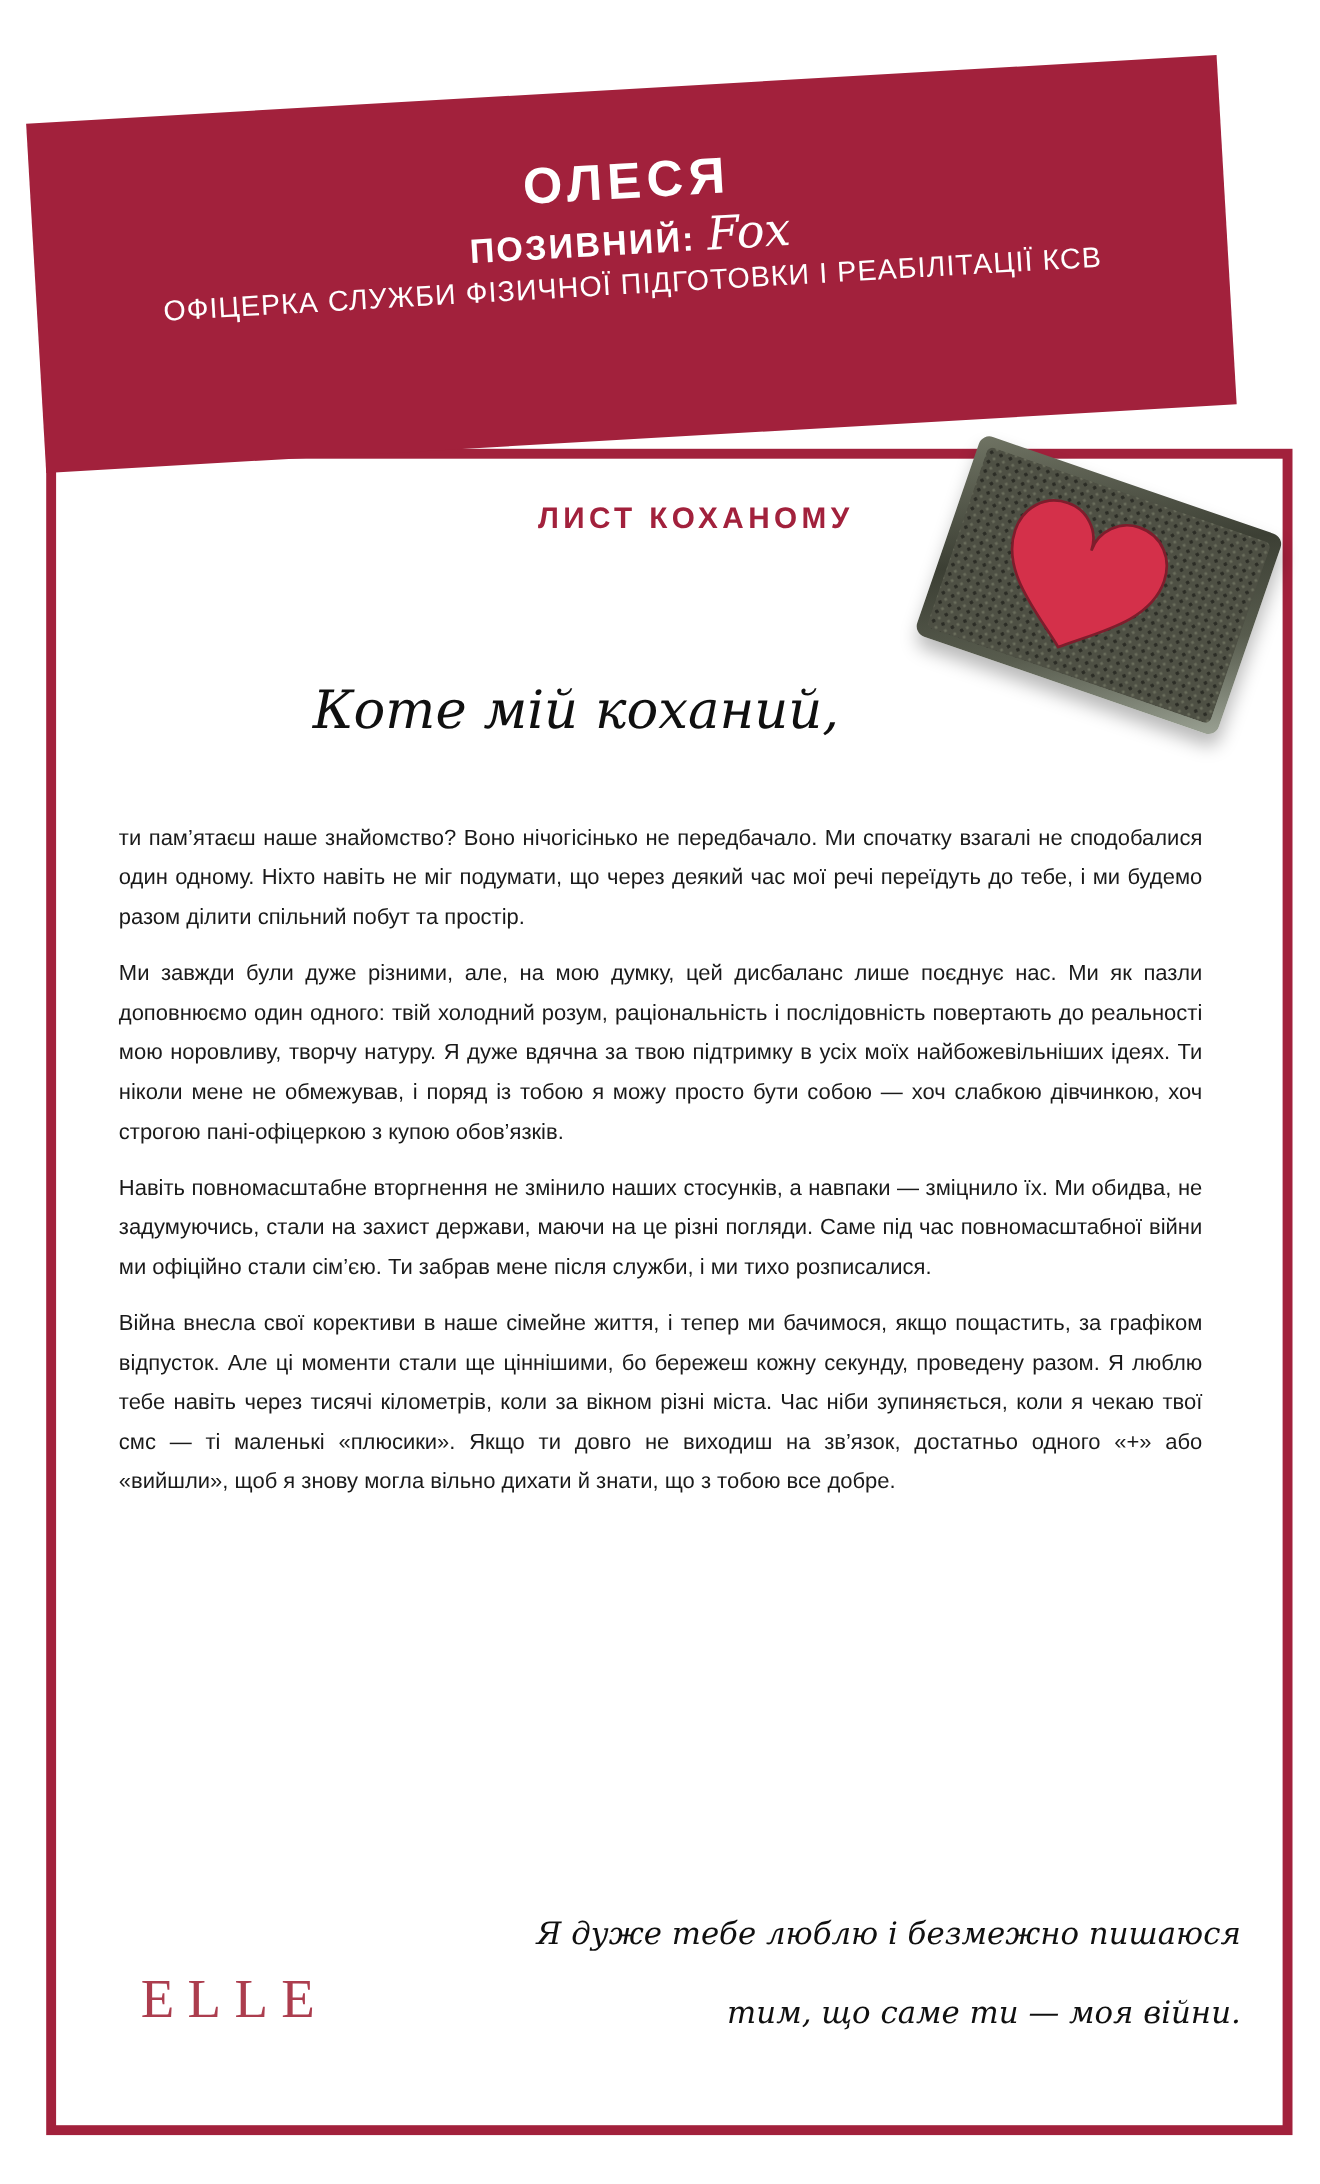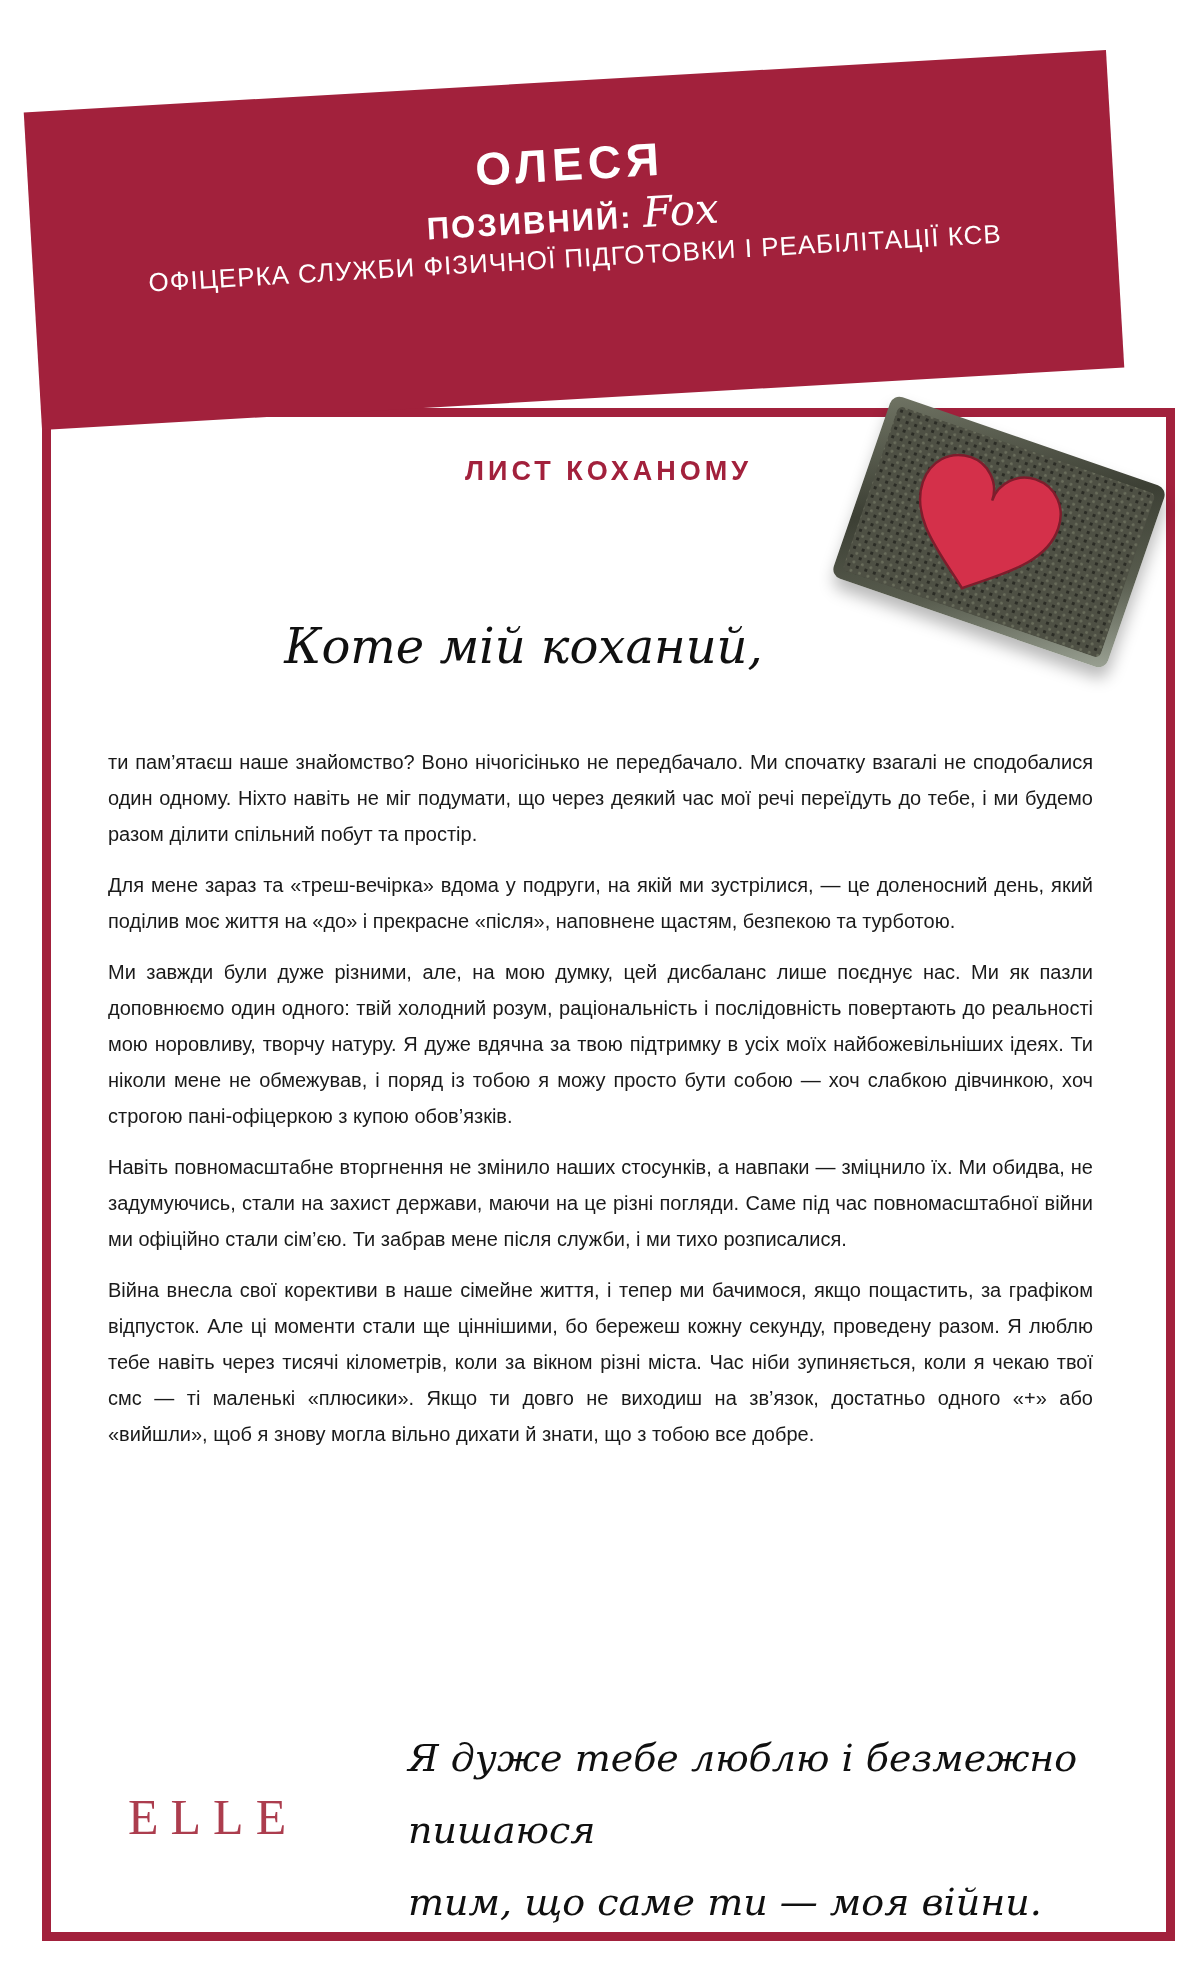--- a/index.html
+++ b/index.html
@@ -27,29 +27,29 @@
          box-shadow:4px 10px 16px rgba(0,0,0,0.28);}
   .patch-inner{width:100%;height:100%;border-radius:6px;background-color:#4e5044;
          background-image:radial-gradient(rgba(0,0,0,0.45) 22%, transparent 25%),
                           radial-gradient(rgba(140,145,122,0.45) 20%, transparent 24%);
          background-size:9px 9px,9px 9px;background-position:0 0,4px 5px;
          position:relative;}
   .patch-heart{position:absolute;left:13%;top:8%;width:62%;height:86%;}
 
   
   .letter-title{position:absolute;left:42px;top:456px;width:1133px;text-align:center;
-        color:#A2213C;font-size:27px;font-weight:700;letter-spacing:4px;z-index:2;}
+        color:#A2213C;font-size:27px;font-weight:700;letter-spacing:4px;z-index:2;padding-left:24px;}
   .script{font-family:"DejaVu Serif", serif;font-style:italic;color:#101010;}
   .greeting{position:absolute;left:42px;top:618px;width:1133px;text-align:center;
         font-size:48px;z-index:2;transform:translateX(-85px);}
   .body-text{position:absolute;left:108px;top:744px;width:985px;z-index:2;
         color:#1a1a1a;font-size:20px;line-height:36px;text-align:justify;}
   .body-text p{margin:0 0 15px 0;}
   .signoff{position:absolute;left:408px;top:1722px;width:720px;z-index:2;
-        font-size:38px;line-height:72px;}
+        font-size:28px;line-height:72px;text-align:right;}
   .logo{position:absolute;left:128px;top:1788px;z-index:2;color:#AC3D4E;
         font-family:"Liberation Serif", serif;font-size:50px;letter-spacing:12px;
         font-weight:400;}
 </style>
 </head>
 <body>
 
 <div class="page"></div>
 
 <div class="banner">
@@ -68,21 +68,20 @@
     </svg>
   </div>
 </div>
 
 <div class="letter-title">ЛИСТ КОХАНОМУ</div>
 
 <div class="greeting script">Коте мій коханий,</div>
 
 <div class="body-text">
   <p>ти пам’ятаєш наше знайомство? Воно нічогісінько не передбачало. Ми спочатку взагалі не сподобалися один одному. Ніхто навіть не міг подумати, що через деякий час мої речі переїдуть до тебе, і ми будемо разом ділити спільний побут та простір.</p>
-  <p>Для мене зараз та «треш-вечірка» вдома у подруги, на якій ми зустрілися, — це доленосний день, який поділив моє життя на «до» і прекрасне «після», наповнене щастям, безпекою та турботою.</p>
   <p>Ми завжди були дуже різними, але, на мою думку, цей дисбаланс лише поєднує нас. Ми як пазли доповнюємо один одного: твій холодний розум, раціональність і послідовність повертають до реальності мою норовливу, творчу натуру. Я дуже вдячна за твою підтримку в усіх моїх найбожевільніших ідеях. Ти ніколи мене не обмежував, і поряд із тобою я можу просто бути собою — хоч слабкою дівчинкою, хоч строгою пані-офіцеркою з купою обов’язків.</p>
   <p>Навіть повномасштабне вторгнення не змінило наших стосунків, а навпаки — зміцнило їх. Ми обидва, не задумуючись, стали на захист держави, маючи на це різні погляди. Саме під час повномасштабної війни ми офіційно стали сім’єю. Ти забрав мене після служби, і ми тихо розписалися.</p>
   <p>Війна внесла свої корективи в наше сімейне життя, і тепер ми бачимося, якщо пощастить, за графіком відпусток. Але ці моменти стали ще ціннішими, бо бережеш кожну секунду, проведену разом. Я люблю тебе навіть через тисячі кілометрів, коли за вікном різні міста. Час ніби зупиняється, коли я чекаю твої смс — ті маленькі «плюсики». Якщо ти довго не виходиш на зв’язок, достатньо одного «+» або «вийшли», щоб я знову могла вільно дихати й знати, що з тобою все добре.</p>
 </div>
 
 <div class="signoff script">
   <div>Я дуже тебе люблю і безмежно пишаюся</div>
   <div>тим, що саме ти — моя війни.</div>
 </div>
 

